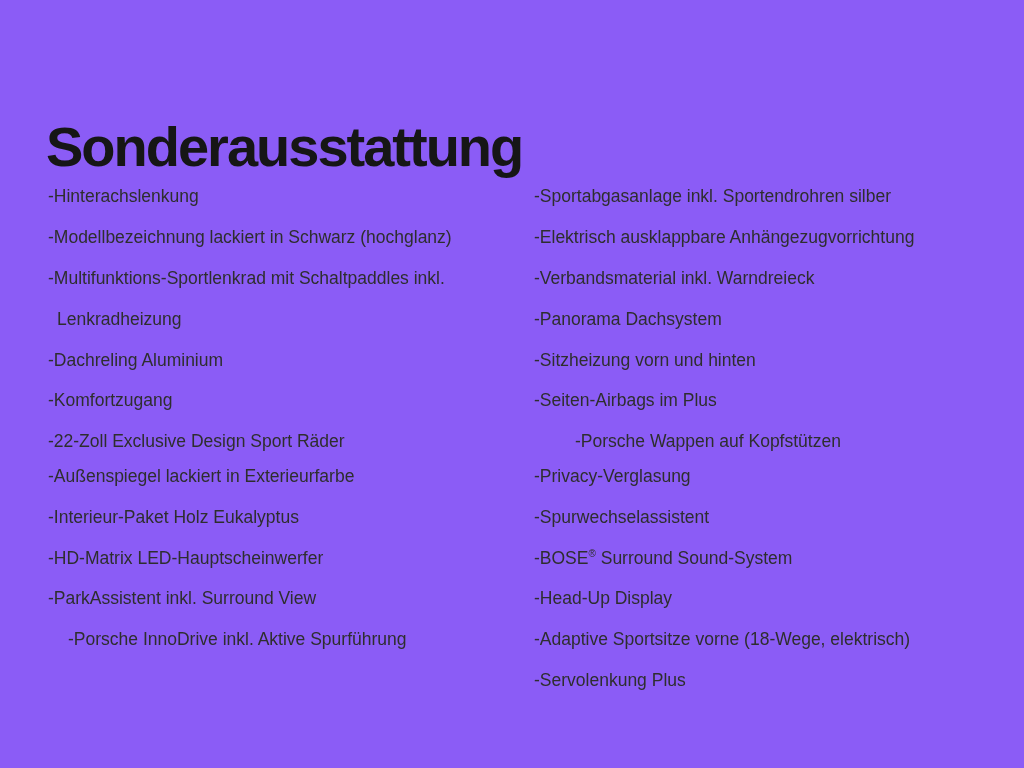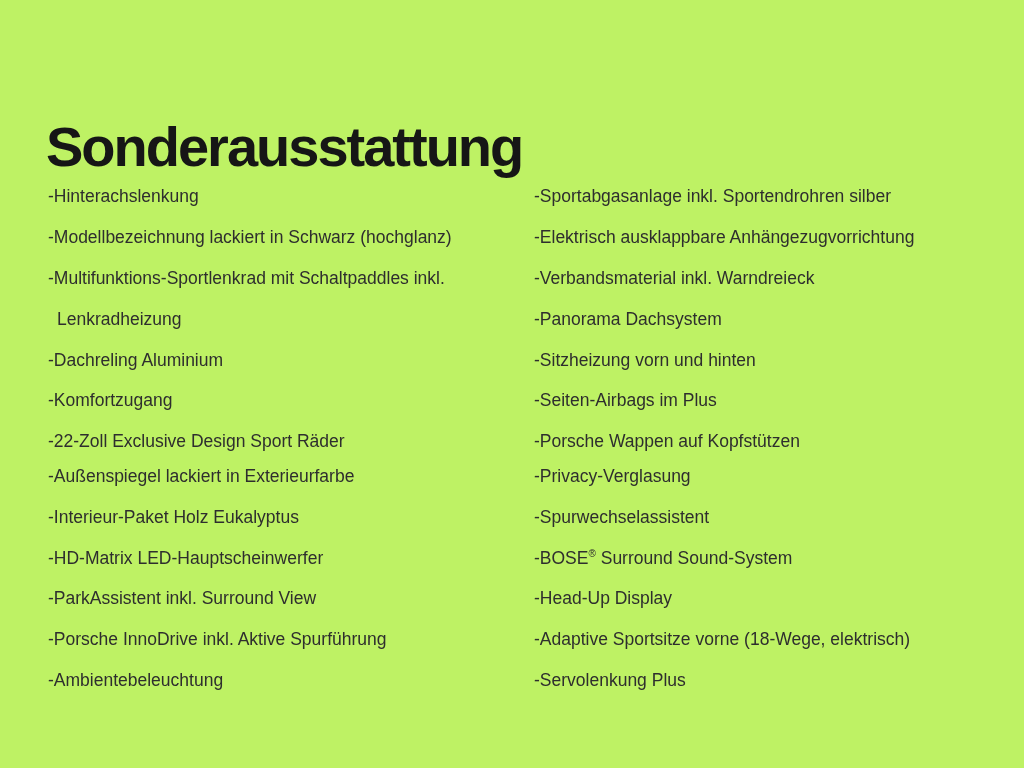--- a/index.html
+++ b/index.html
@@ -4,21 +4,21 @@
 <style>
   html, body {
     margin: 0;
     padding: 0;
     background: #f3f3f3;
   }
   .page {
     position: relative;
     width: 1024px;
     height: 768px;
-    background: #bef264;
+    background: #8b5cf6;
     overflow: hidden;
     font-family: "Liberation Sans", sans-serif;
   }
   .page-title {
     position: absolute;
     left: 46px;
     top: 76px;
     font-size: 56px;
     font-weight: 700;
     letter-spacing: -2px;
@@ -60,32 +60,31 @@
       <div class="equip-item" style="top: 227px;">-Modellbezeichnung lackiert in Schwarz (hochglanz)</div>
       <div class="equip-item" style="top: 268px;">-Multifunktions-Sportlenkrad mit Schaltpaddles inkl.</div>
       <div class="equip-item continuation" style="top: 309px;">Lenkradheizung</div>
       <div class="equip-item" style="top: 350px;">-Dachreling Aluminium</div>
       <div class="equip-item" style="top: 390px;">-Komfortzugang</div>
       <div class="equip-item" style="top: 431px;">-22-Zoll Exclusive Design Sport Räder</div>
       <div class="equip-item" style="top: 466px;">-Außenspiegel lackiert in Exterieurfarbe</div>
       <div class="equip-item" style="top: 507px;">-Interieur-Paket Holz Eukalyptus</div>
       <div class="equip-item" style="top: 548px;">-HD-Matrix LED-Hauptscheinwerfer</div>
       <div class="equip-item" style="top: 588px;">-ParkAssistent inkl. Surround View</div>
-      <div class="equip-item" style="top: 629px;">-Porsche InnoDrive inkl. Aktive Spurführung</div>
-      <div class="equip-item" style="top: 670px;">-Ambientebeleuchtung</div>
+      <div class="equip-item" style="top: 629px; margin-left: 20px;">-Porsche InnoDrive inkl. Aktive Spurführung</div>
     </div>
 
   <div class="equip-col right">
       <div class="equip-item" style="top: 186px;">-Sportabgasanlage inkl. Sportendrohren silber</div>
       <div class="equip-item" style="top: 227px;">-Elektrisch ausklappbare Anhängezugvorrichtung</div>
       <div class="equip-item" style="top: 268px;">-Verbandsmaterial inkl. Warndreieck</div>
       <div class="equip-item" style="top: 309px;">-Panorama Dachsystem</div>
       <div class="equip-item" style="top: 350px;">-Sitzheizung vorn und hinten</div>
       <div class="equip-item" style="top: 390px;">-Seiten-Airbags im Plus</div>
-      <div class="equip-item" style="top: 431px;">-Porsche Wappen auf Kopfstützen</div>
+      <div class="equip-item" style="top: 431px; margin-left: 41px;">-Porsche Wappen auf Kopfstützen</div>
       <div class="equip-item" style="top: 466px;">-Privacy-Verglasung</div>
       <div class="equip-item" style="top: 507px;">-Spurwechselassistent</div>
       <div class="equip-item" style="top: 548px;">-BOSE<sup>®</sup> Surround Sound-System</div>
       <div class="equip-item" style="top: 588px;">-Head-Up Display</div>
       <div class="equip-item" style="top: 629px;">-Adaptive Sportsitze vorne (18-Wege, elektrisch)</div>
       <div class="equip-item" style="top: 670px;">-Servolenkung Plus</div>
     </div>
 </div>
 
 </body></html>

